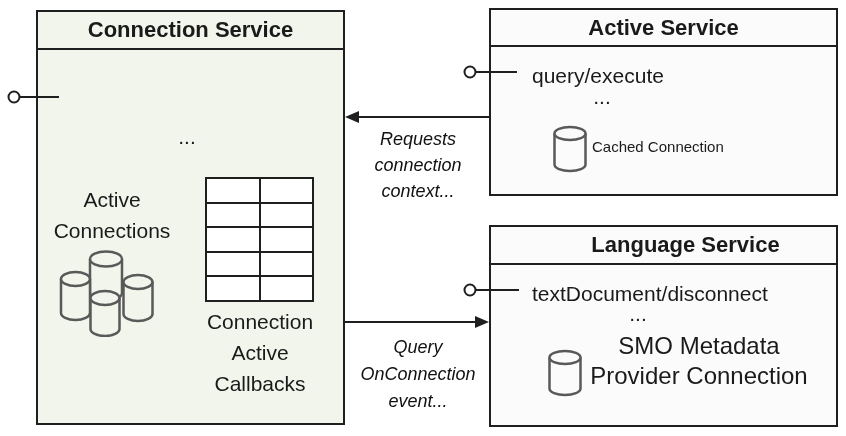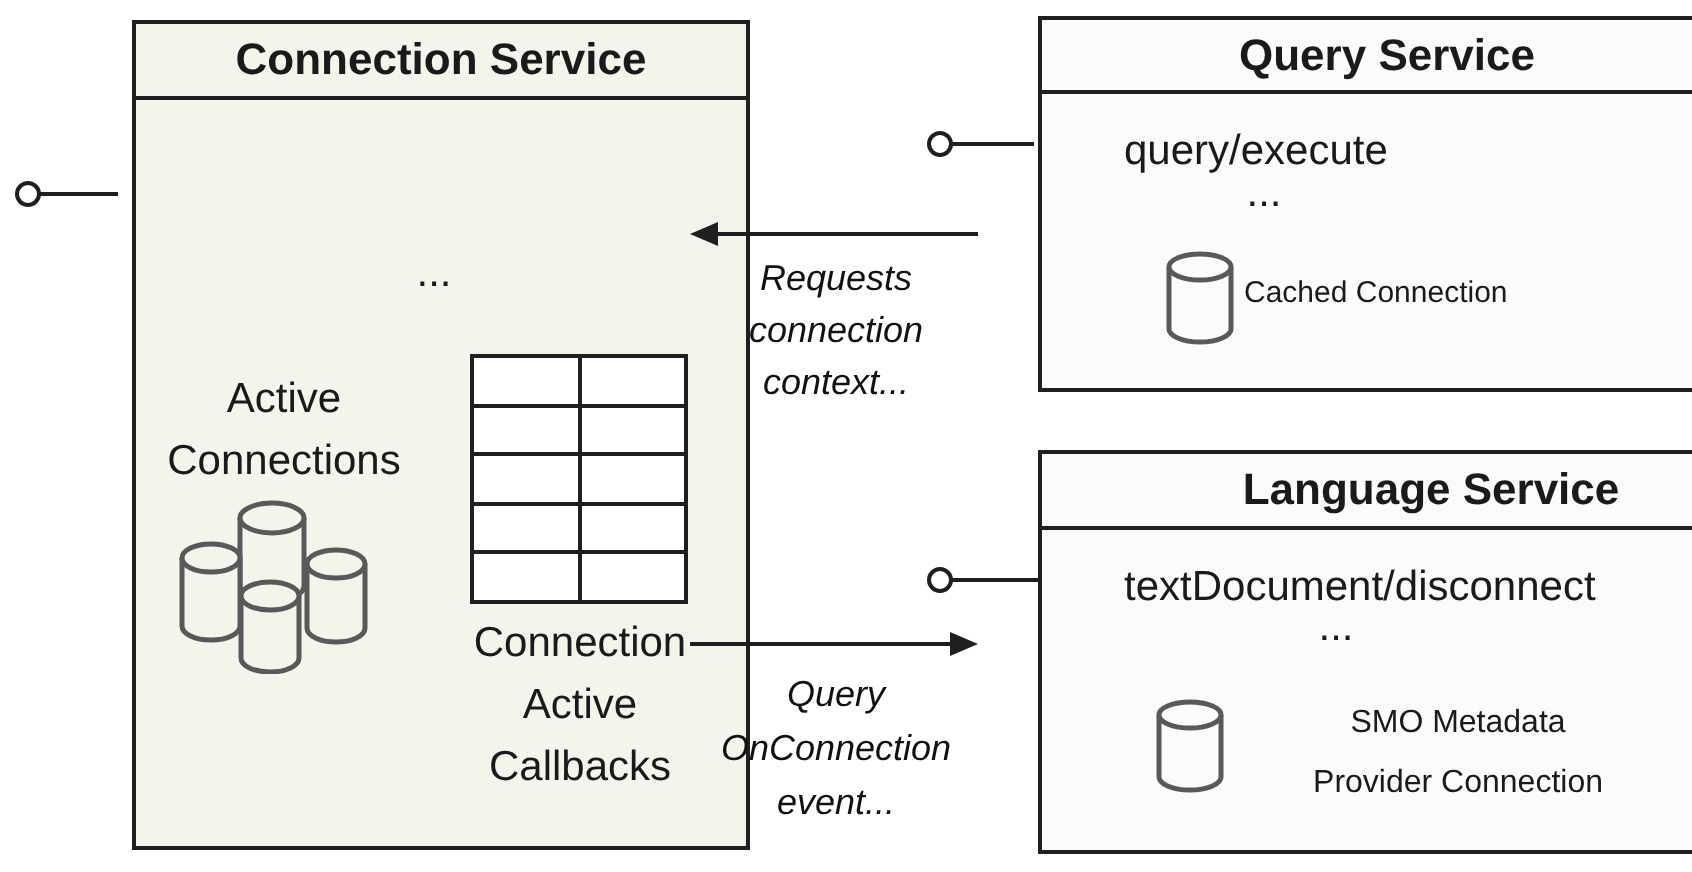--- a/index.html
+++ b/index.html
@@ -8,21 +8,21 @@
     --svc-fill:#fbfbfc;
     --icon-stroke:#595959;
     --text:#1a1a1a;
   }
   *{margin:0;padding:0;box-sizing:border-box;}
   body{
     width:846px;height:436px;position:relative;background:#ffffff;
     font-family:"Liberation Sans", sans-serif;color:var(--text);
     overflow:hidden;
   }
-  .box{position:absolute;border:2px solid var(--border);margin-left:30px;}
+  .box{position:absolute;border:2px solid var(--border);}
   .box-header{
     width:100%;display:flex;align-items:center;justify-content:center;
     border-bottom:2px solid var(--border);
     font-weight:bold;font-size:22px;
   }
   .conn{background:var(--conn-fill);}
   .svc{background:var(--svc-fill);}
   .label{position:absolute;font-size:21px;line-height:30px;white-space:nowrap;}
   .center{text-align:center;white-space:normal;}
   .annotation{
@@ -78,21 +78,21 @@
     </div>
 
   <div class="label center" style="left:147px;top:294px;width:150px;line-height:31px;">
     <span>Connection</span><br>
     <span>Active</span><br>
     <span>Callbacks</span>
   </div>
 </div>
 
 <div class="box svc" style="left:489px;top:8px;width:349px;height:188px;">
-  <div class="box-header svc" style="height:37px;">Query Service</div>
+  <div class="box-header svc" style="height:37px;">Active Service</div>
 
   <div class="label" style="left:41px;top:51px;">query/execute</div>
   <div class="label center" style="left:61px;top:72px;width:100px;">...</div>
 
   <svg class="icon-svg" style="left:61px;top:115px;" width="36" height="48" viewBox="0 0 36 48">
     <g stroke="#595959" stroke-width="2.5" fill="#fbfbfc">
       <path d="M 2.5,8.5 V 39.5 A 15.5,6.5 0 0 0 33.5,39.5 V 8.5"></path>
       <ellipse cx="18" cy="8.5" rx="15.5" ry="6.5"></ellipse>
     </g>
   </svg>
@@ -104,21 +104,21 @@
 
   <div class="label" style="left:41px;top:52px;">textDocument/disconnect</div>
   <div class="label center" style="left:97px;top:72px;width:100px;">...</div>
 
   <svg class="icon-svg" style="left:56px;top:122px;" width="36" height="48" viewBox="0 0 36 48">
     <g stroke="#595959" stroke-width="2.5" fill="#fbfbfc">
       <path d="M 2.5,8.5 V 39.5 A 15.5,6.5 0 0 0 33.5,39.5 V 8.5"></path>
       <ellipse cx="18" cy="8.5" rx="15.5" ry="6.5"></ellipse>
     </g>
   </svg>
-  <div class="label center" style="left:88px;top:120px;width:240px;line-height:30px;font-size:16px;">
+  <div class="label center" style="left:88px;top:104px;width:240px;line-height:30px;font-size:24px;">
     <span>SMO Metadata</span><br>
     <span>Provider Connection</span>
   </div>
 </div>
 
 <div class="annotation" style="left:347px;top:126px;width:142px;">
   <span>Requests</span><br>
   <span>connection</span><br>
   <span>context...</span>
 </div>

